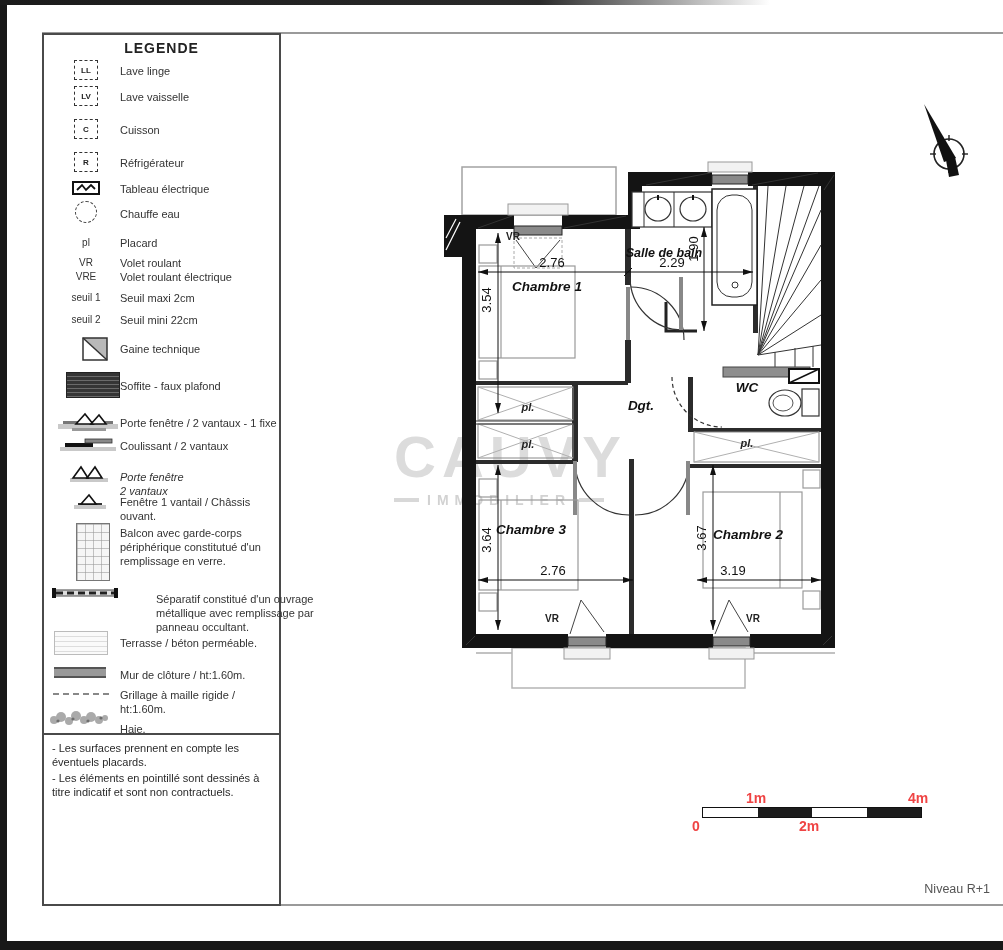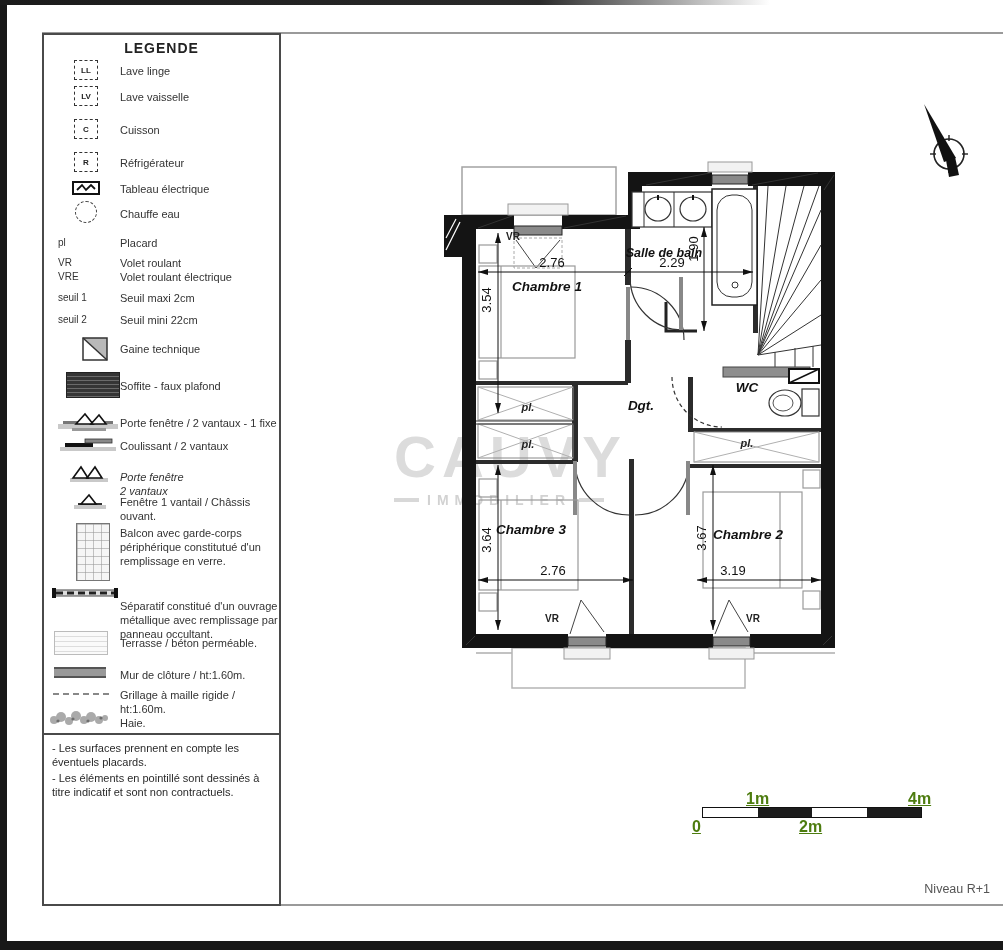--- a/index.html
+++ b/index.html
@@ -13,41 +13,41 @@
   .rule{border-top:2px solid #9a9a9a;height:0;}
   
   .legend-box{left:42px;top:33px;width:239px;height:702px;border:2px solid #4a4a4a;background:#fff;box-sizing:border-box;z-index:5;}
   .notes-box{left:42px;top:735px;width:239px;height:171px;border:2px solid #4a4a4a;border-top:none;background:#fff;box-sizing:border-box;z-index:5;padding:6px 8px;font-size:11px;line-height:1.3;color:#2a2a2a;}
   .notes-box p{margin:0 0 1px 0;}
   .legend-title{left:0;top:5px;width:235px;text-align:center;font-size:14px;letter-spacing:1px;color:#222;font-weight:600;}
   .lrow{position:absolute;font-size:11px;color:#333;}
   .licon{position:absolute;display:flex;align-items:center;justify-content:center;}
   .dashbox{width:24px;height:20px;border:1.6px dashed #333;display:flex;align-items:center;justify-content:center;font-size:8px;font-weight:bold;color:#222;box-sizing:border-box;}
   .llabel{position:absolute;left:76px;font-size:11px;color:#333;width:158px;line-height:1.25;}
-  .sym{position:absolute;left:14px;width:56px;text-align:left;font-size:10px;color:#333;}
+  .sym{position:absolute;left:14px;width:56px;text-align:center;font-size:10px;color:#333;}
   .soffite{width:52px;height:24px;border:1px solid #222;background:repeating-linear-gradient(180deg,#353535 0 3px,#6a6a6a 3px 4px);}
   .balcon{width:34px;height:58px;border:1.5px solid #777;box-sizing:border-box;background:
       repeating-linear-gradient(90deg,rgba(150,150,150,.55) 0 1px,transparent 1px 8px),
       repeating-linear-gradient(180deg,rgba(150,150,150,.55) 0 1px,transparent 1px 8px),#f6f6f6;}
   .terrasse{width:52px;height:22px;border:1px solid #bbb;background:repeating-linear-gradient(180deg,#fafafa 0 4px,#ddd 4px 5px);}
   .murcl{width:52px;height:7px;background:#999;border-top:2px solid #555;border-bottom:2px solid #555;box-sizing:content-box;}
   .grillage{width:56px;height:0;border-top:2.5px dashed #888;}
   
   .wm{left:394px;top:428px;z-index:1;width:210px;text-align:center;}
   .wm-main{font-size:58px;font-weight:bold;letter-spacing:6px;color:#dcdcdc;line-height:1;}
   .wm-sub{display:flex;align-items:center;justify-content:center;gap:8px;margin-top:6px;color:#d2d2d2;font-size:14px;letter-spacing:6px;font-weight:bold;}
   .wm-line{width:30px;height:4px;background:#d8d8d8;}
   
   .plan{left:440px;top:95px;z-index:2;}
   .north{left:902px;top:98px;z-index:2;}
   
   .scalebar{left:690px;top:790px;width:248px;height:48px;z-index:2;}
   .sb-bar{position:absolute;left:12px;top:17px;width:218px;height:9px;border:1.5px solid #111;display:flex;}
   .sb-seg{height:100%;flex:1;}
-  .sb-lab{position:absolute;font-size:16px;font-weight:bold;color:#4d7c0f;text-decoration:underline;}
+  .sb-lab{position:absolute;font-size:14px;font-weight:bold;color:#ef4444;}
   .footer-label{left:880px;top:882px;width:110px;text-align:right;font-size:12.5px;color:#555;z-index:2;}
   text{font-family:"Liberation Sans",sans-serif;}
 </style>
 </head>
 <body>
 
 <div class="abs edge-left"></div>
 <div class="abs edge-top"></div>
 <div class="abs edge-bottom"></div>
 <div class="abs rule" style="left:42px;top:32px;width:961px;"></div>
@@ -194,21 +194,21 @@
   </div>
   <div class="lrow" style="top:551px;">
     <span class="licon" style="left:8px;top:2px;">
       <svg width="66" height="10" viewBox="0 0 66 10">
           <rect x="2" y="2" width="62" height="6" fill="#ddd" stroke="#444" stroke-width="1"></rect>
           <line x1="4" y1="5" x2="62" y2="5" stroke="#222" stroke-width="3.2" stroke-dasharray="7,4"></line>
           <rect x="0" y="0" width="4" height="10" fill="#111"></rect>
           <rect x="62" y="0" width="4" height="10" fill="#111"></rect>
         </svg>
     </span>
-    <span class="llabel" style="top:14px;">Séparatif constitué d'un ouvrage métallique avec remplissage par panneau occultant.</span>
+    <span class="llabel" style="top:7px;margin-left:36px;">Séparatif constitué d'un ouvrage métallique avec remplissage par panneau occultant.</span>
   </div>
   <div class="lrow" style="top:596px;">
     <span class="licon" style="left:10px;top:0;">
         <span class="terrasse"></span>
       </span>
     <span class="llabel" style="top:6px;">Terrasse / béton perméable.</span>
   </div>
   <div class="lrow" style="top:630px;">
     <span class="licon" style="left:10px;top:2px;">
         <span class="murcl"></span>
@@ -235,21 +235,21 @@
             <circle cx="57" cy="9" r="3"></circle>
         </g>
         <g fill="#6e6e6e">
             <circle cx="10" cy="12" r="1.6"></circle>
             <circle cx="25" cy="10" r="1.6"></circle>
             <circle cx="40" cy="12" r="1.6"></circle>
             <circle cx="53" cy="9" r="1.6"></circle>
           </g>
       </svg>
     </span>
-    <span class="llabel" style="top:10px;">Haie.</span>
+    <span class="llabel" style="top:16px;">Haie.</span>
   </div>
 </div>
 
 <div class="abs notes-box">
   <p>- Les surfaces prennent en compte les éventuels placards.</p>
   <p>- Les éléments en pointillé sont dessinés à titre indicatif et sont non contractuels.</p>
 </div>
 
 <svg class="abs north" width="80" height="85" viewBox="0 0 80 85">
   <circle cx="47" cy="56" r="15" fill="none" stroke="#222" stroke-width="1.6"></circle>

